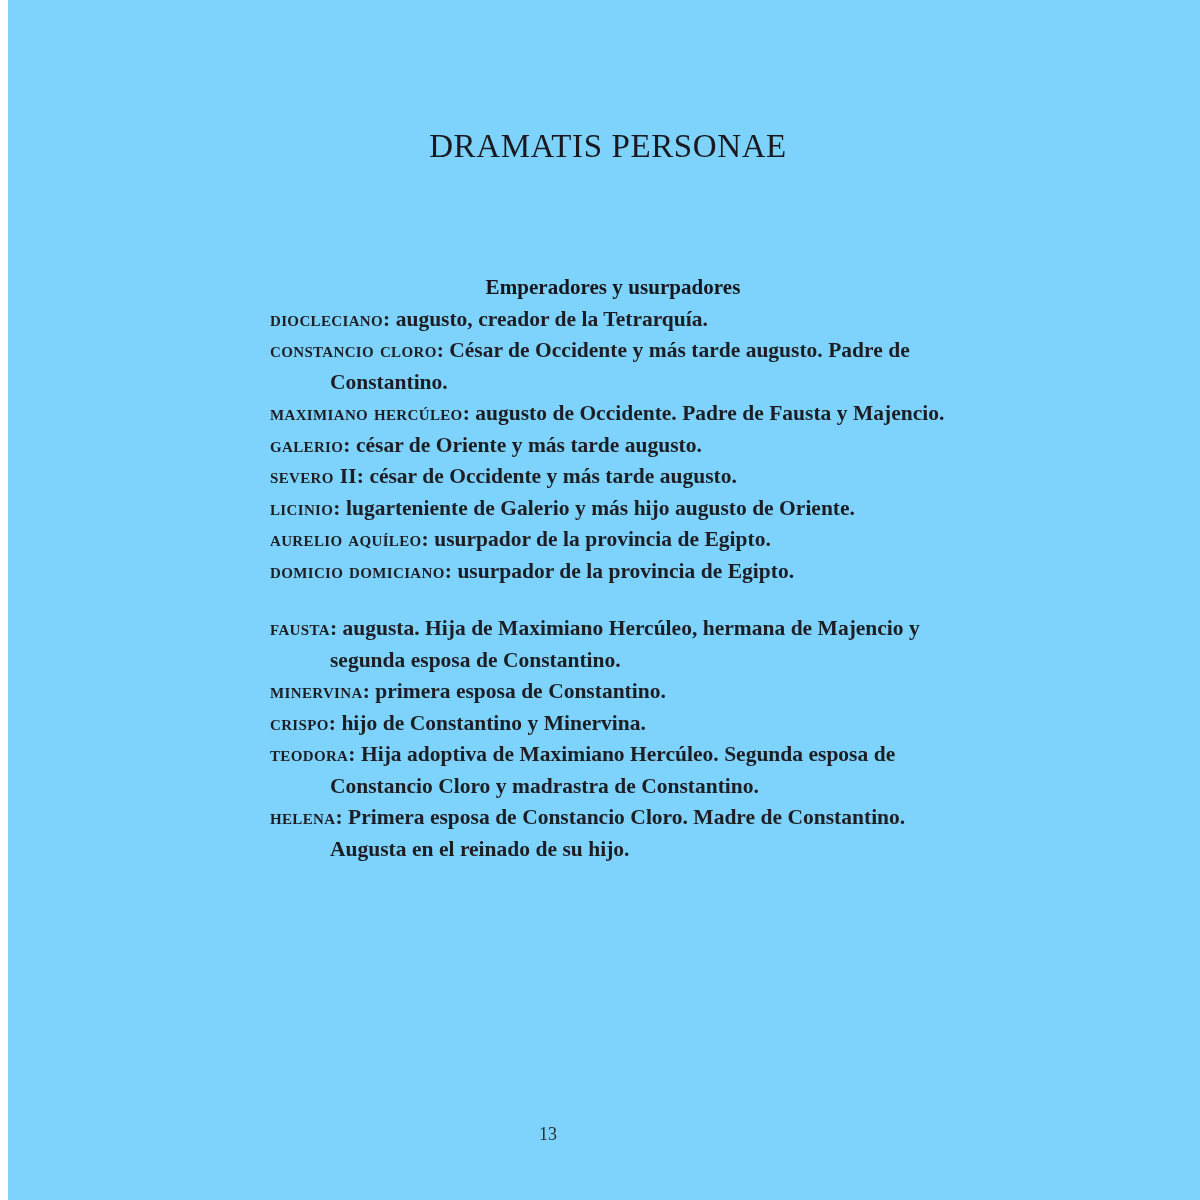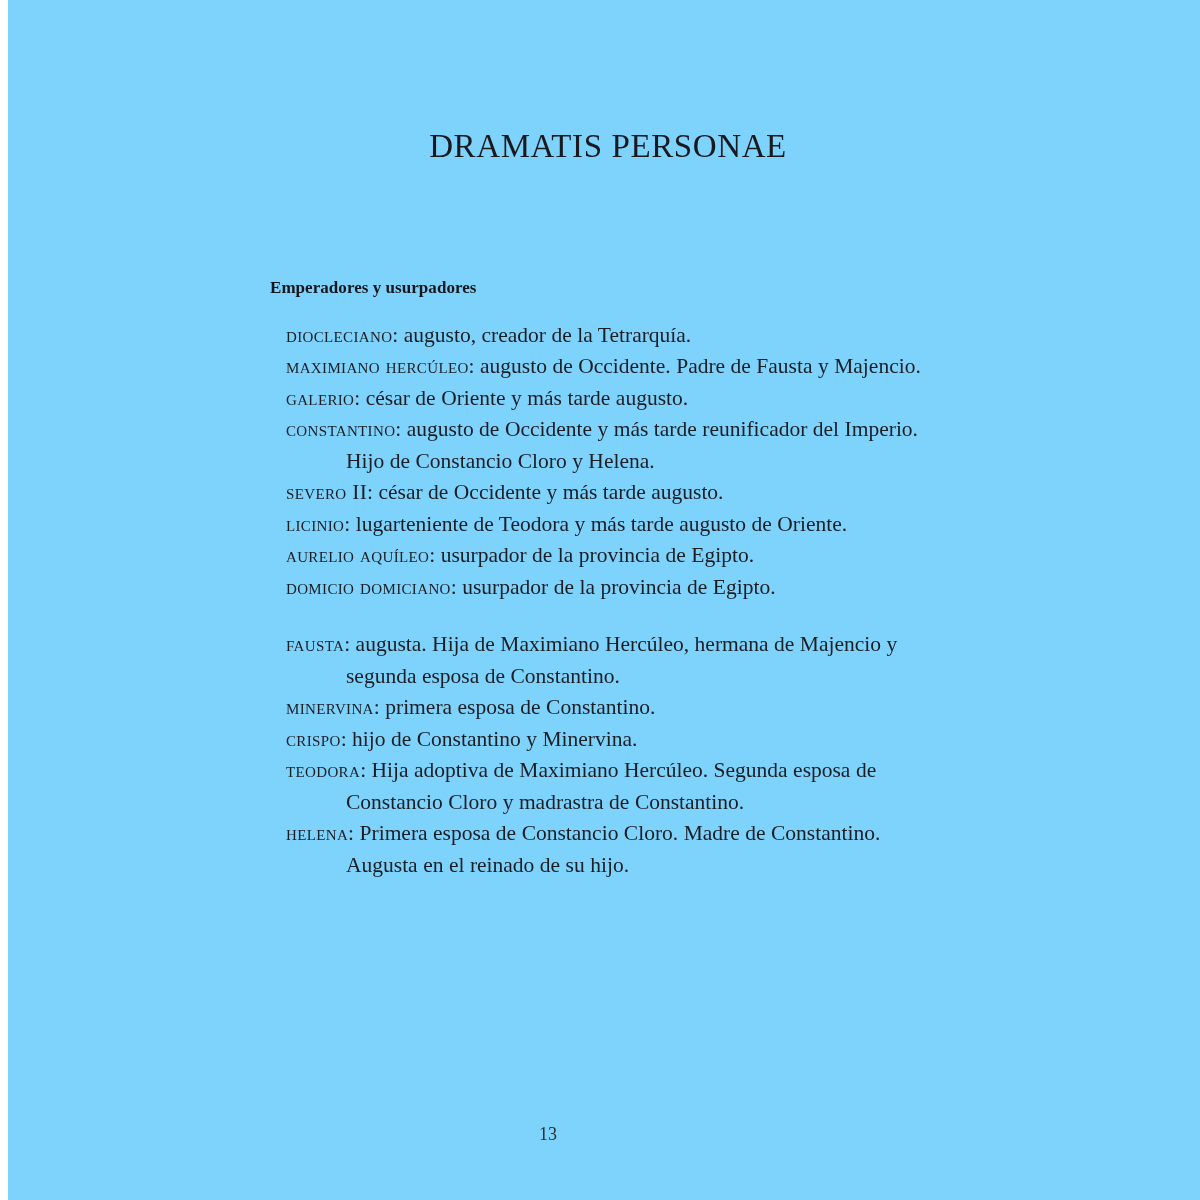--- a/index.html
+++ b/index.html
@@ -47,31 +47,33 @@
   }
 
   .section {
     margin: 0;
   }
   .section + .section {
     margin-top: 26px;
   }
 
   .section-heading {
-    font-size: 17px;
+    font-size: 21px;
     line-height: 31.5px;
     font-weight: bold;
     color: #16161c;
     letter-spacing: 0.05px;
+    text-align: center;
   }
 
   .entry-list {
-    margin: 16px;
+    margin: 0;
     padding: 0;
     list-style: none;
+    font-weight: bold;
   }
 
   .entry {
     font-size: 21.5px;
     line-height: 31.5px;
     color: #1d1d24;
     padding-left: 60px;
     text-indent: -60px;
     text-align: left;
     word-spacing: 0.1px;
@@ -113,25 +115,25 @@
 <div class="page">
 
   <h1 class="page-title">DRAMATIS PERSONAE</h1>
 
   <div class="content">
 
     <div class="section">
       <div class="section-heading">Emperadores y usurpadores</div>
       <ul class="entry-list">
         <li class="entry"><span class="entry-name"><span>Diocleciano</span></span><span class="entry-desc">: augusto, creador de la Tetrarquía.</span></li>
+        <li class="entry"><span class="entry-name"><span>Constancio Cloro</span></span><span class="entry-desc">: César de Occidente y más tarde augusto. Padre de Constantino.</span></li>
         <li class="entry"><span class="entry-name"><span>Maximiano Hercúleo</span></span><span class="entry-desc">: augusto de Occidente. Padre de Fausta y Majencio.</span></li>
         <li class="entry"><span class="entry-name"><span>Galerio</span></span><span class="entry-desc">: césar de Oriente y más tarde augusto.</span></li>
-        <li class="entry"><span class="entry-name"><span>Constantino</span></span><span class="entry-desc">: augusto de Occidente y más tarde reunificador del Imperio. Hijo de Constancio Cloro y Helena.</span></li>
         <li class="entry"><span class="entry-name"><span>Severo</span> <span class="caps">II</span></span><span class="entry-desc">: césar de Occidente y más tarde augusto.</span></li>
-        <li class="entry"><span class="entry-name"><span>Licinio</span></span><span class="entry-desc">: lugarteniente de Teodora y más tarde augusto de Oriente.</span></li>
+        <li class="entry"><span class="entry-name"><span>Licinio</span></span><span class="entry-desc">: lugarteniente de Galerio y más hijo augusto de Oriente.</span></li>
         <li class="entry"><span class="entry-name"><span>Aurelio Aquíleo</span></span><span class="entry-desc">: usurpador de la provincia de Egipto.</span></li>
         <li class="entry"><span class="entry-name"><span>Domicio Domiciano</span></span><span class="entry-desc">: usurpador de la provincia de Egipto.</span></li>
       </ul>
     </div>
 
     <div class="section">
       <ul class="entry-list">
         <li class="entry"><span class="entry-name"><span>Fausta</span></span><span class="entry-desc">: augusta. Hija de Maximiano Hercúleo, hermana de Majencio y segunda esposa de Constantino.</span></li>
         <li class="entry"><span class="entry-name"><span>Minervina</span></span><span class="entry-desc">: primera esposa de Constantino.</span></li>
         <li class="entry"><span class="entry-name"><span>Crispo</span></span><span class="entry-desc">: hijo de Constantino y Minervina.</span></li>

